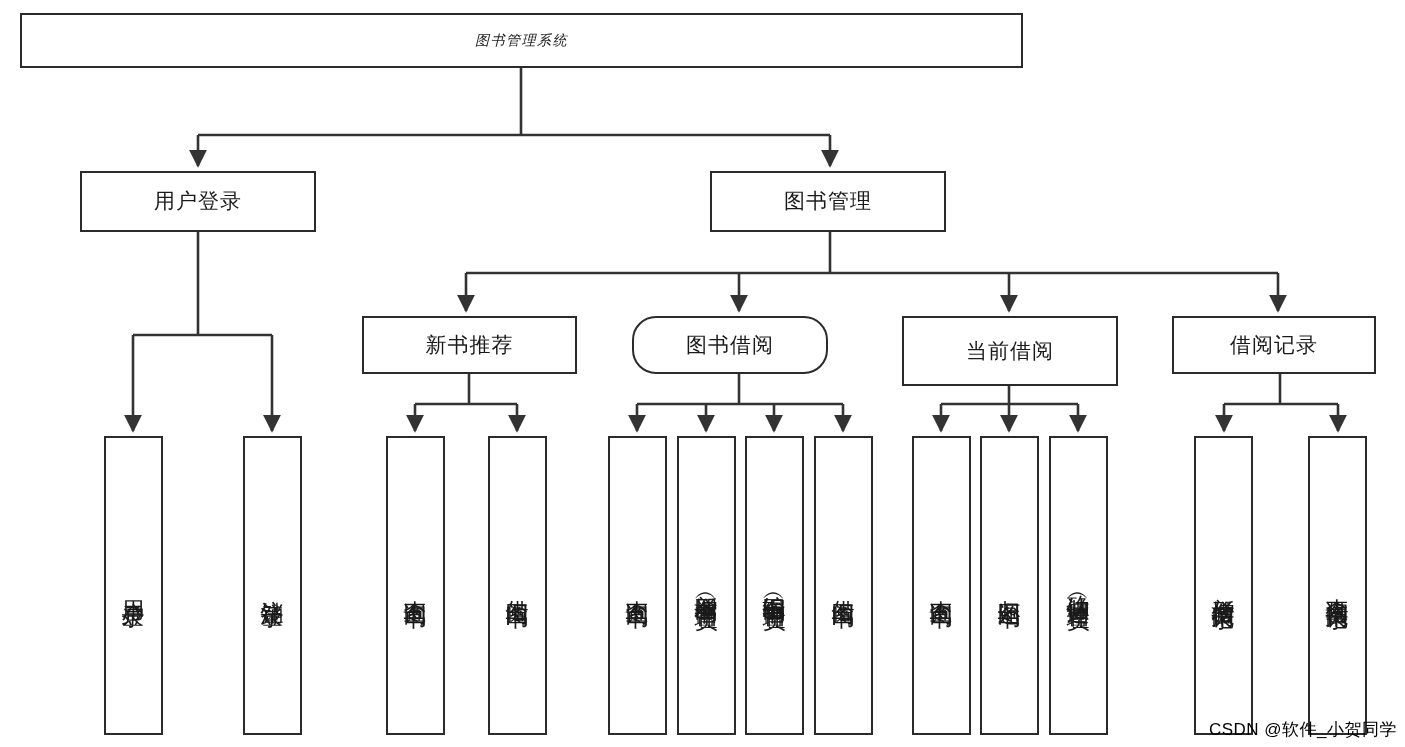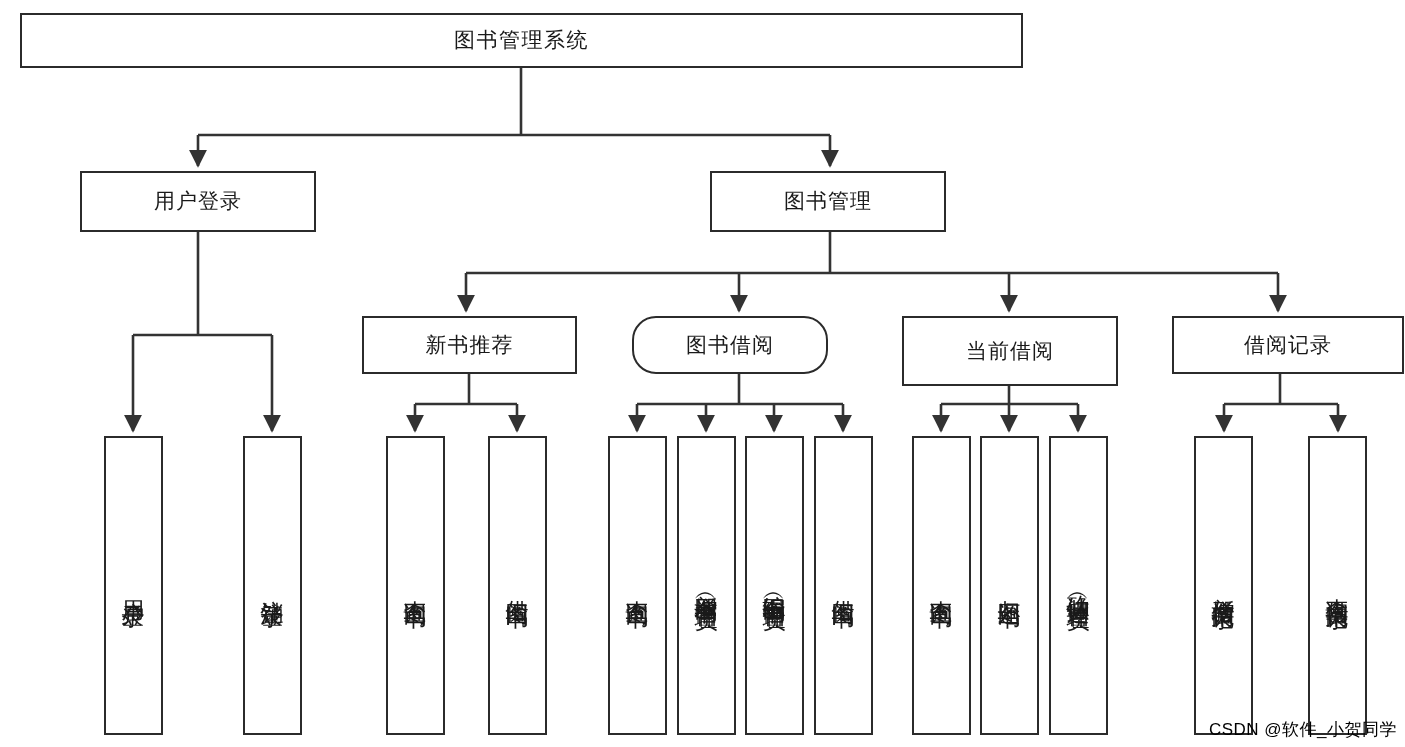--- a/index.html
+++ b/index.html
@@ -42,22 +42,23 @@
     text-align: center;
     line-height: 1.18;
     white-space: nowrap;
   }
   
   .node.h .lbl {
     font-size: 21px;
     letter-spacing: 1px;
   }
   .node.root .lbl {
-    font-size: 21px;
+    font-size: 14px;
     letter-spacing: 1.5px;
+    font-style: italic;
   }
   
   .node.v {
     align-items: center;
     justify-content: center;
     padding: 6px 0;
   }
   .node.v .lbl {
     writing-mode: vertical-rl;
     text-orientation: upright;
@@ -144,21 +145,21 @@
 
   <div class="node h" style="left:362px; top:316px; width:215px; height:58px;">
     <span class="lbl">新书推荐</span>
   </div>
   <div class="node h" style="left:632px; top:316px; width:196px; height:58px;border-radius:24px;">
     <span class="lbl">图书借阅</span>
   </div>
   <div class="node h" style="left:902px; top:316px; width:216px; height:70px;">
     <span class="lbl">当前借阅</span>
   </div>
-  <div class="node h" style="left:1172px; top:316px; width:232px; height:58px;">
+  <div class="node h" style="left:1172px; top:316px; width:204px; height:58px;">
     <span class="lbl">借阅记录</span>
   </div>
 
   <div class="node v" style="left:104px; top:436px; width:59px; height:299px;">
     <span class="lbl">用户登录</span>
   </div>
   <div class="node v" style="left:243px; top:436px; width:59px; height:299px;">
     <span class="lbl">注销登录</span>
   </div>
 

